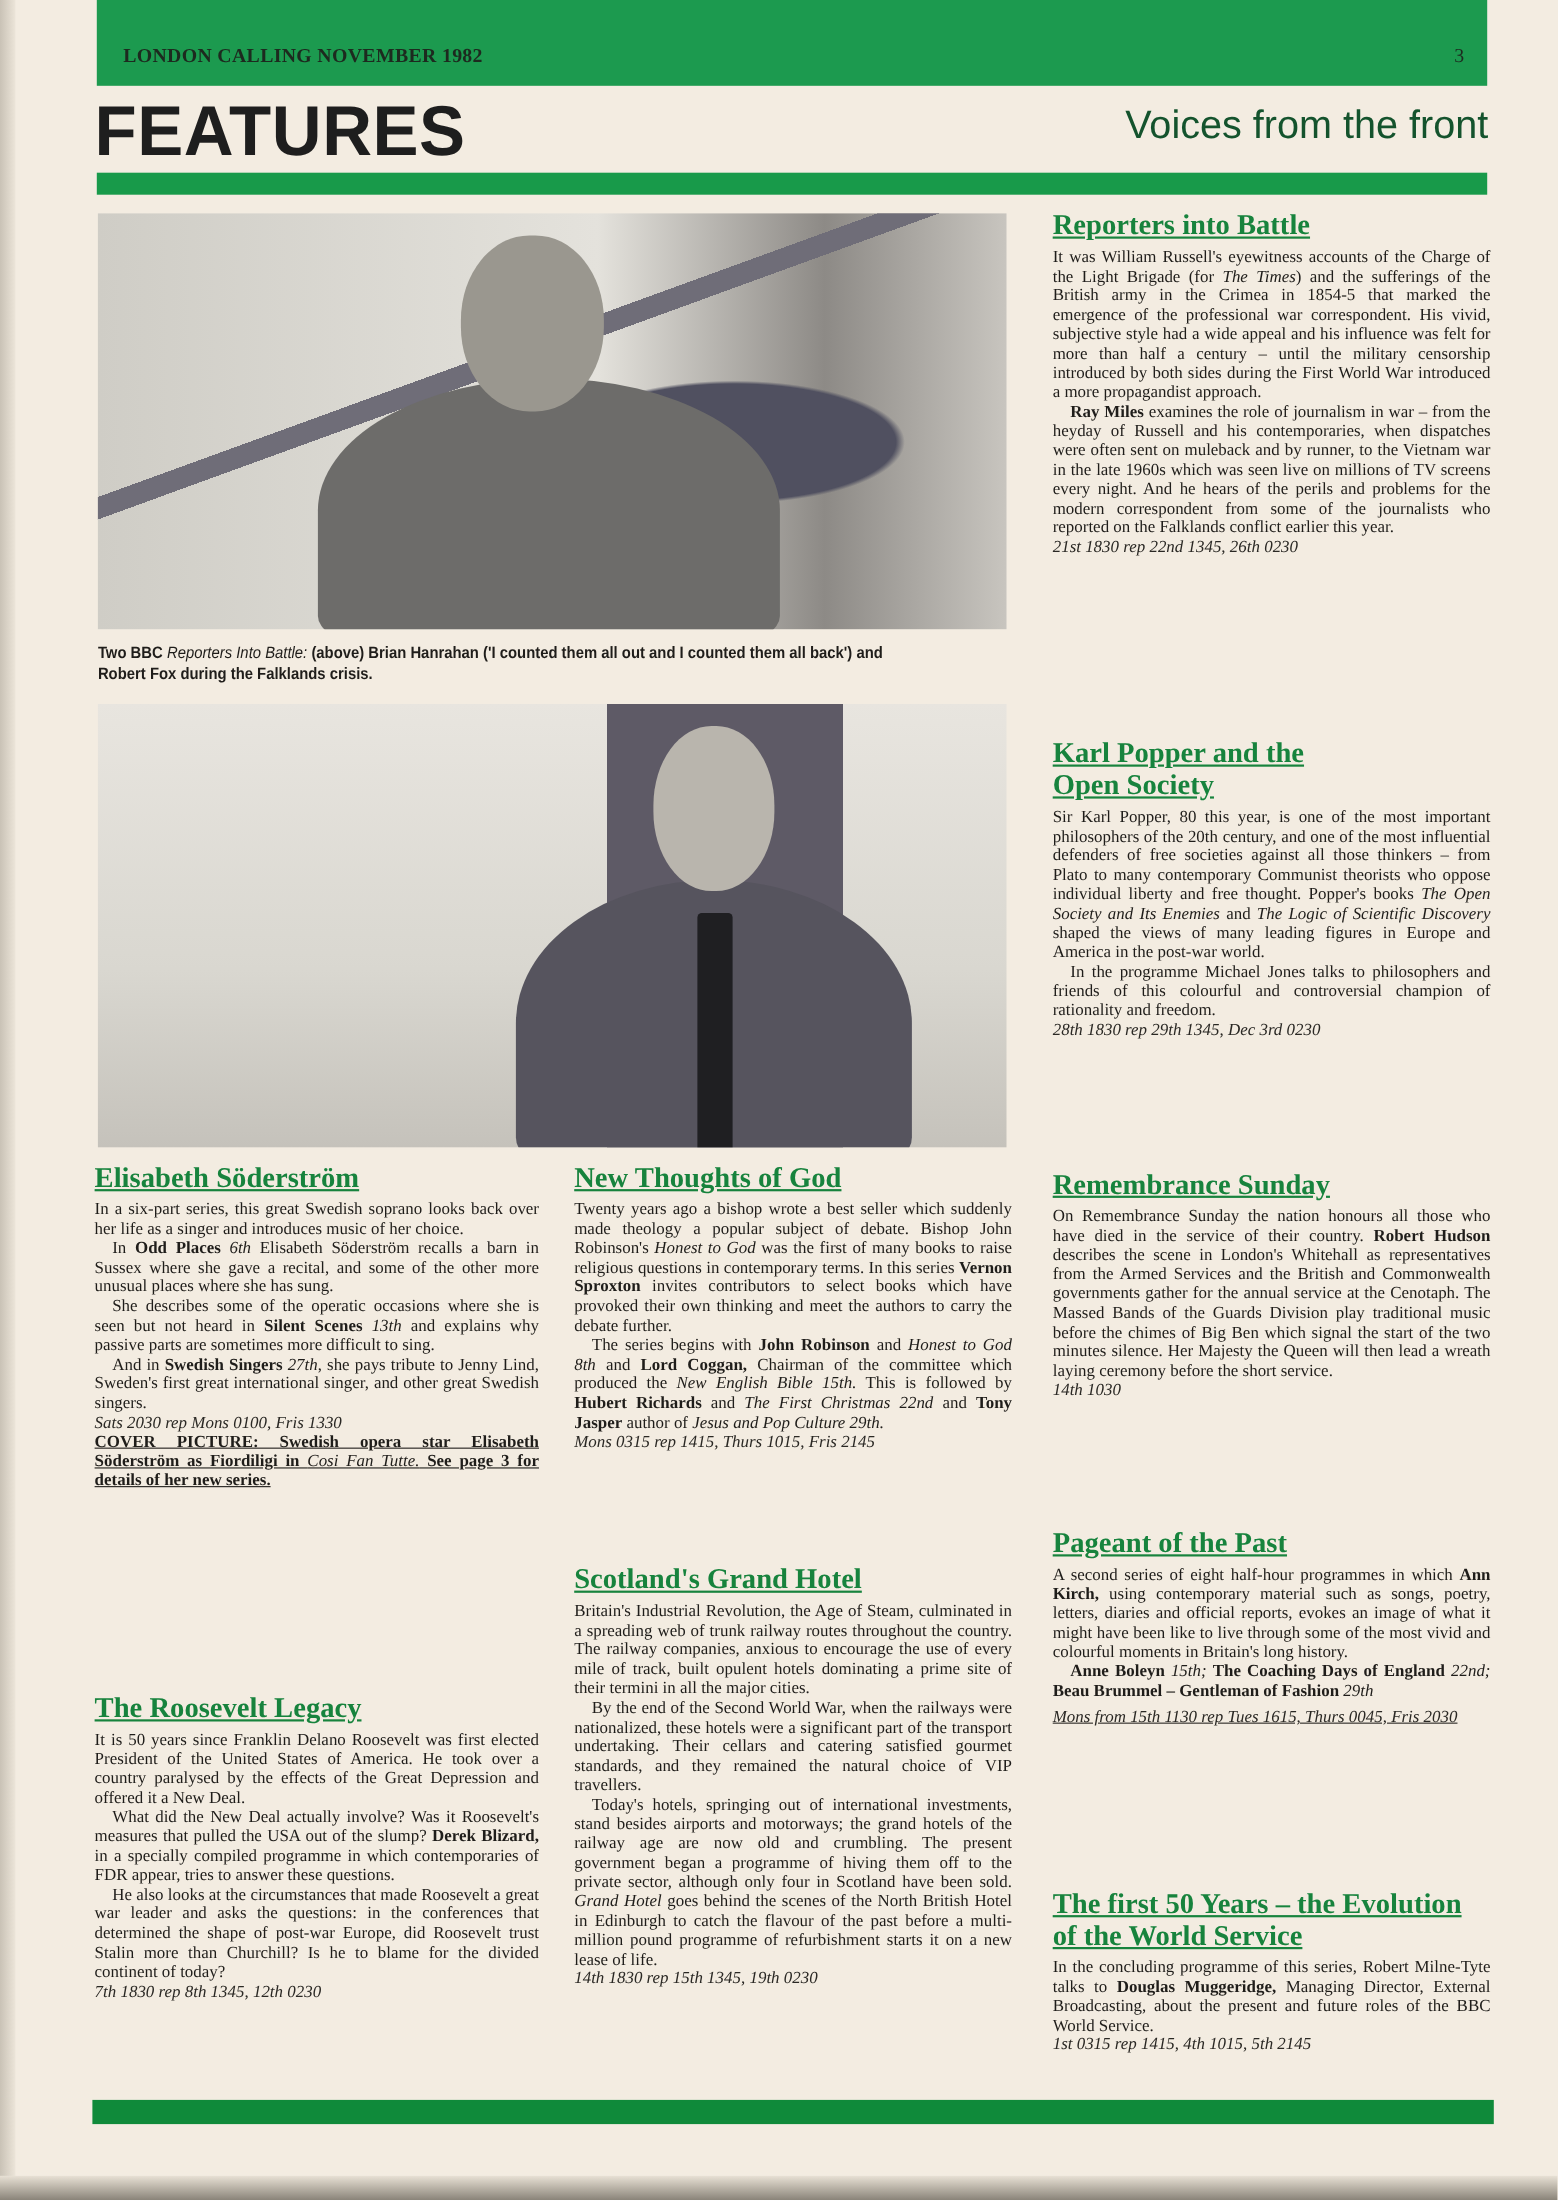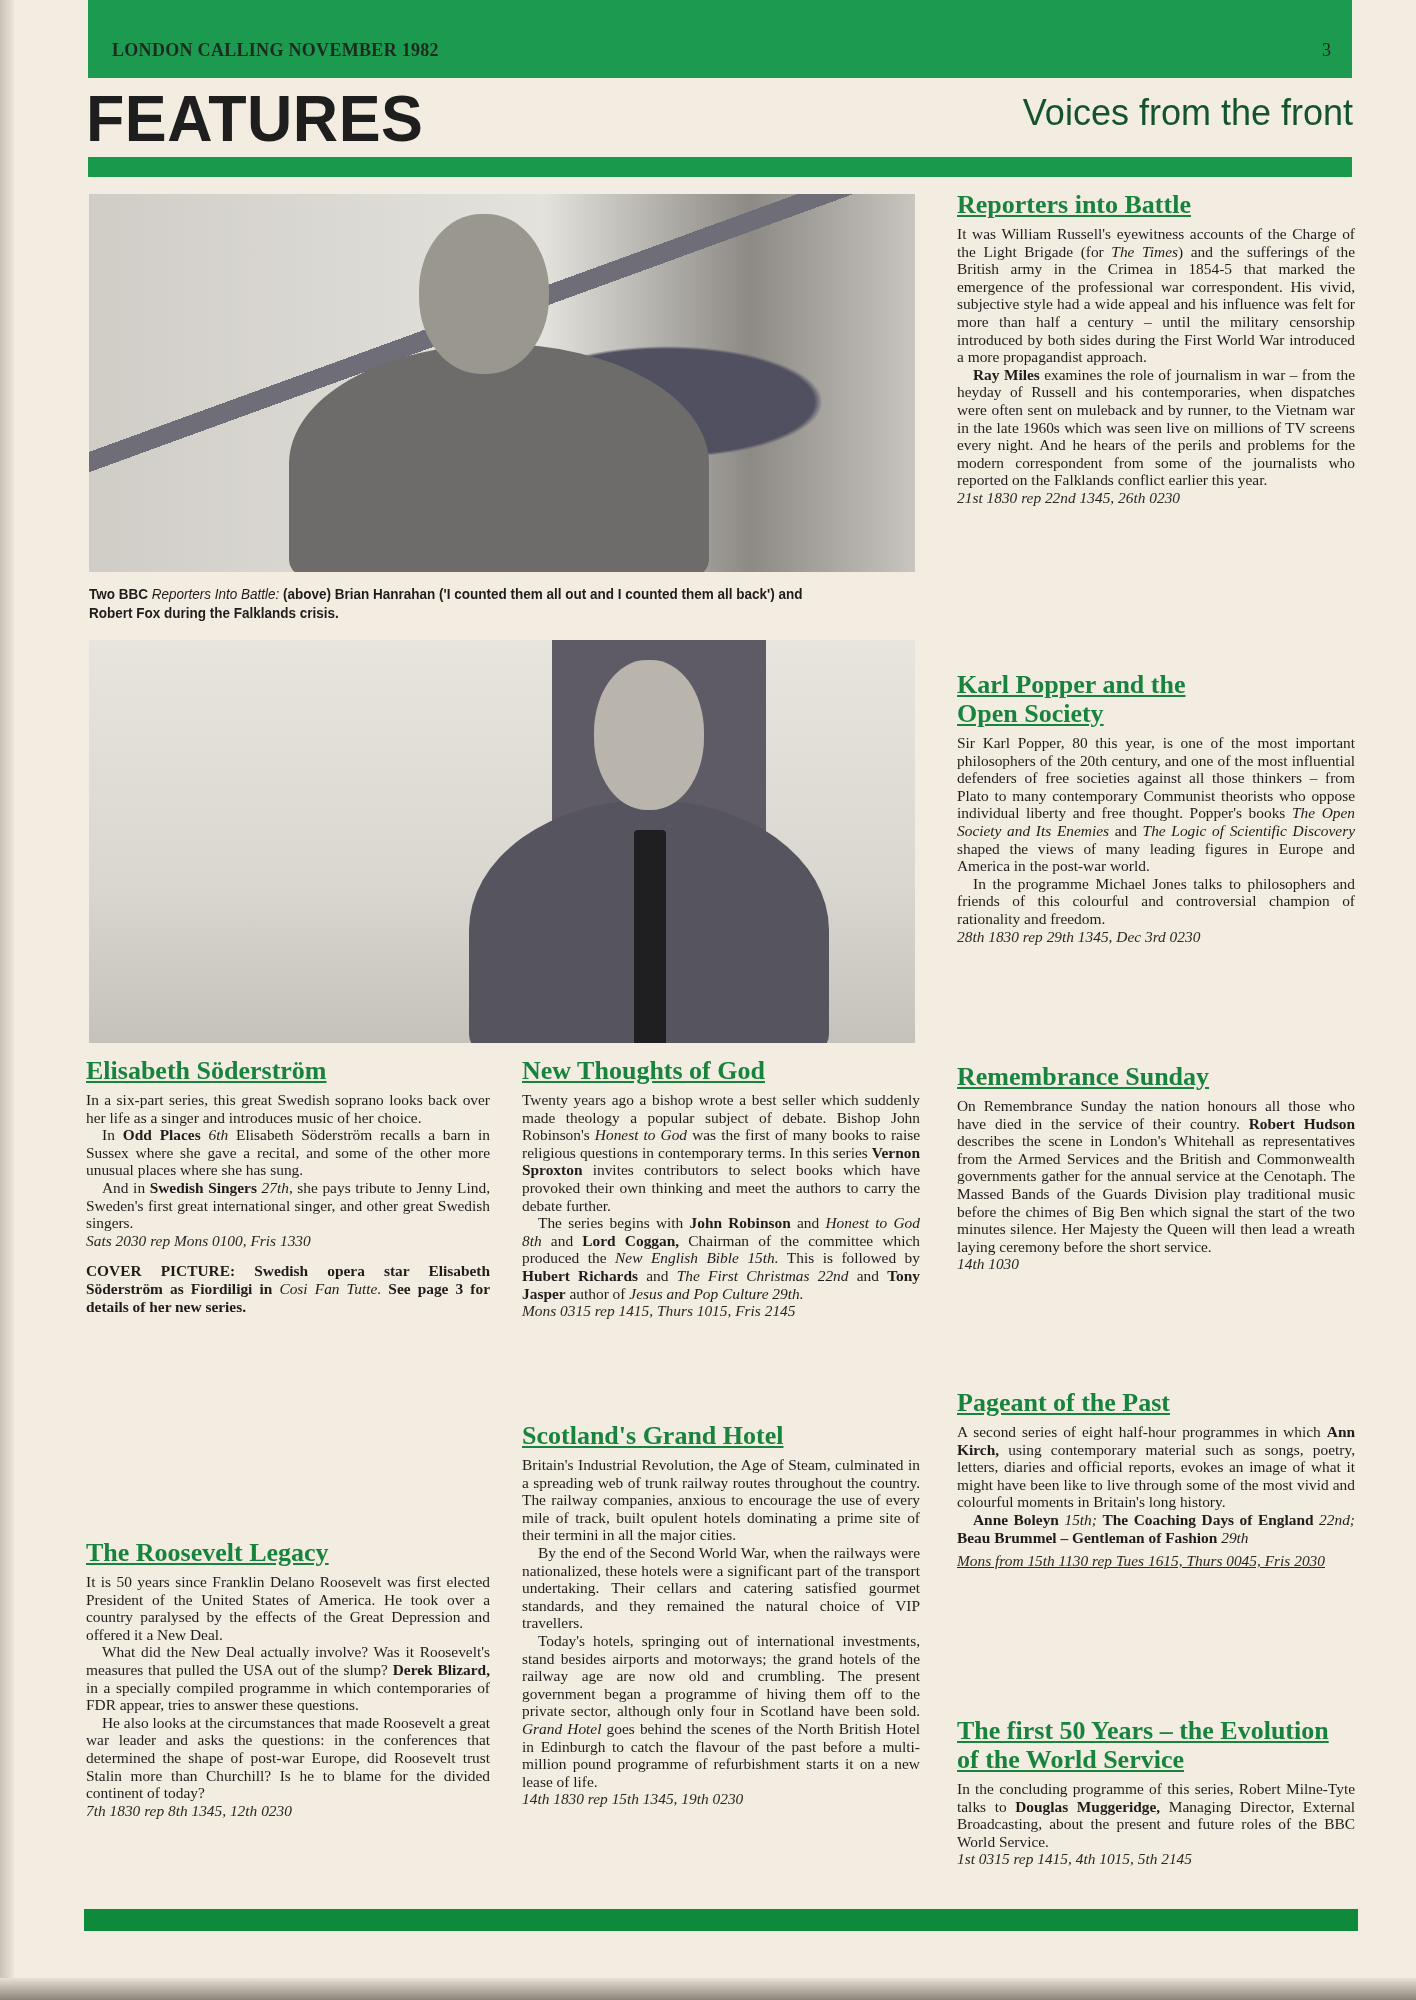--- a/index.html
+++ b/index.html
@@ -81,21 +81,21 @@
   .article h2 {
     margin: 0 0 6px 0; color: #17833d; font-weight: bold;
     font-size: 26px; line-height: 29px; text-decoration: underline;
   }
   .article p {
     margin: 0; font-size: 15.4px; line-height: 17.6px; text-align: justify;
     hyphens: none;
   }
   .article p.indent { text-indent: 16px; }
   .article p.times { font-style: italic; color: #2a2824; }
-  .article p.cover { font-weight: bold; margin-top: 13px; }
+  .article p.cover { font-weight: bold; margin-top: 0; text-decoration: underline; }
   .article p.gap { margin-top: 6px; text-decoration: underline; }
   .col1 { left: 86px; width: 404px; }
   .col2 { left: 522px; width: 398px; }
   .col3 { left: 957px; width: 398px; }
 </style>
 </head>
 <body>
 
 <div class="page-edge"></div>
 
@@ -149,20 +149,21 @@
 <div class="article col3" style="top:1716px;">
   <h2>The first 50 Years – the Evolution of the World Service</h2>
   <p><span>In the concluding programme of this series, Robert Milne-Tyte talks to </span><b>Douglas Muggeridge,</b><span> Managing Director, External Broadcasting, about the present and future roles of the BBC World Service.</span></p>
   <p class="times">1st 0315 rep 1415, 4th 1015, 5th 2145</p>
 </div>
 
 <div class="article col1" style="top:1056px;">
   <h2>Elisabeth Söderström</h2>
   <p>In a six-part series, this great Swedish soprano looks back over her life as a singer and introduces music of her choice.</p>
   <p class="indent"><span>In </span><b>Odd Places</b><i> 6th</i><span> Elisabeth Söderström recalls a barn in Sussex where she gave a recital, and some of the other more unusual places where she has sung.</span></p>
+  <p class="indent"><span>She describes some of the operatic occasions where she is seen but not heard in </span><b>Silent Scenes</b><i> 13th</i><span> and explains why passive parts are sometimes more difficult to sing.</span></p>
   <p class="indent"><span>And in </span><b>Swedish Singers</b><i> 27th</i><span>, she pays tribute to Jenny Lind, Sweden's first great international singer, and other great Swedish singers.</span></p>
   <p class="times">Sats 2030 rep Mons 0100, Fris 1330</p>
   <p class="cover"><span>COVER PICTURE: Swedish opera star Elisabeth Söderström as Fiordiligi in </span><i style="font-weight:normal">Cosi Fan Tutte.</i><span> See page 3 for details of her new series.</span></p>
 </div>
 
 <div class="article col1" style="top:1538px;">
   <h2>The Roosevelt Legacy</h2>
   <p>It is 50 years since Franklin Delano Roosevelt was first elected President of the United States of America. He took over a country paralysed by the effects of the Great Depression and offered it a New Deal.</p>
   <p class="indent"><span>What did the New Deal actually involve? Was it Roosevelt's measures that pulled the USA out of the slump? </span><b>Derek Blizard,</b><span> in a specially compiled programme in which contemporaries of FDR appear, tries to answer these questions.</span></p>
   <p class="indent">He also looks at the circumstances that made Roosevelt a great war leader and asks the questions: in the conferences that determined the shape of post-war Europe, did Roosevelt trust Stalin more than Churchill? Is he to blame for the divided continent of today?</p>

